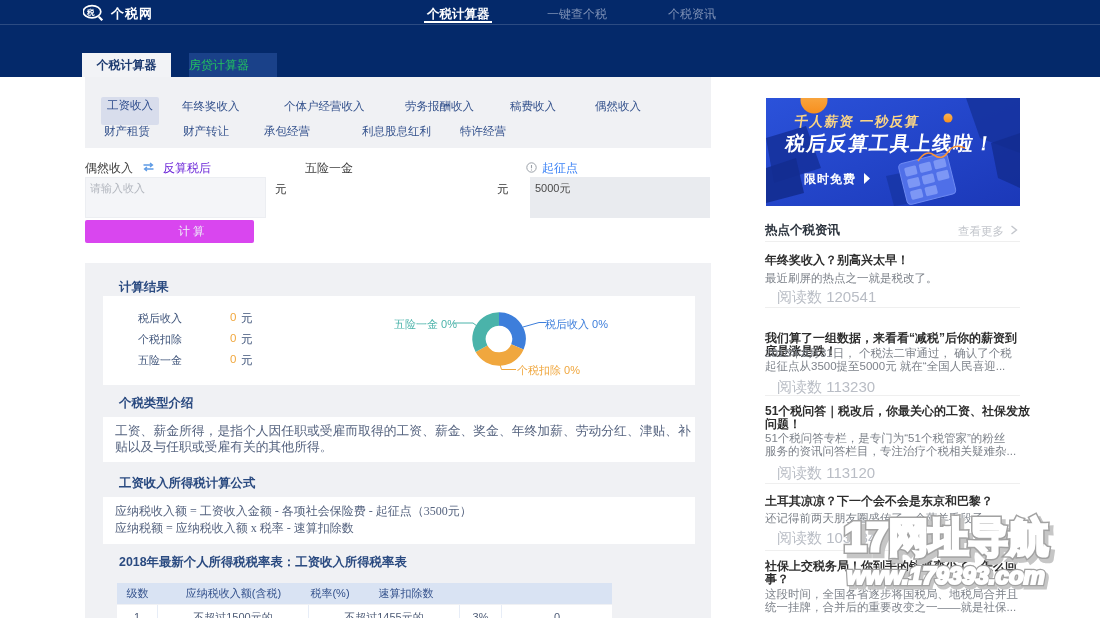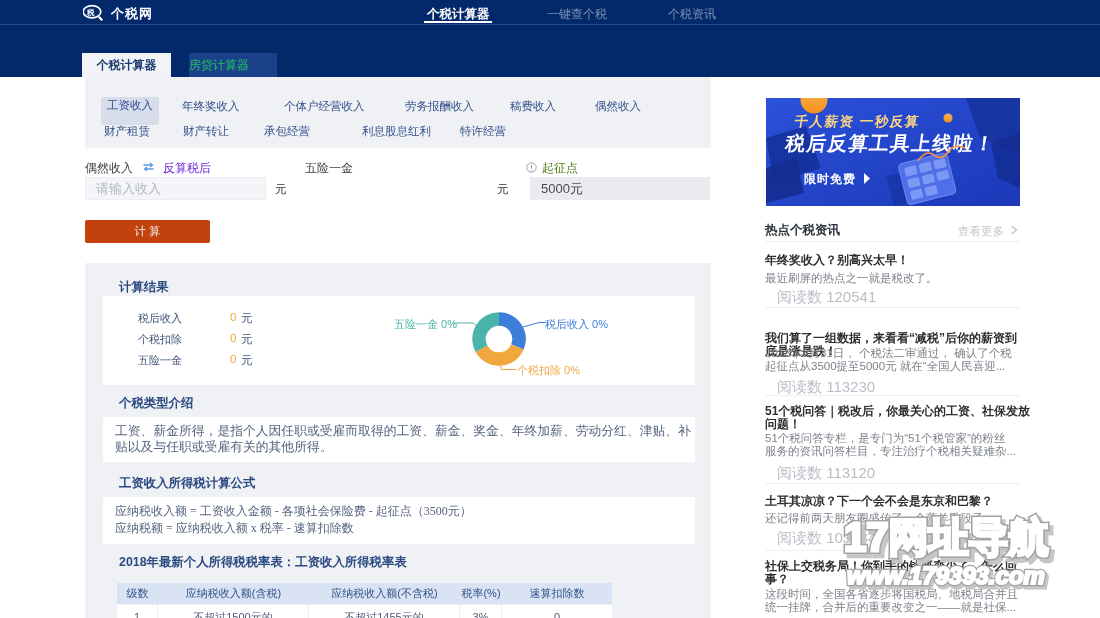--- a/index.html
+++ b/index.html
@@ -15,23 +15,23 @@
 #navline{position:absolute;left:424px;top:21px;width:68px;height:2px;background:#fff;}
 .tab-a{position:absolute;left:82px;top:53px;width:89px;height:24px;background:#f2f3f6;color:#1d3a70;font-weight:bold;font-size:12px;text-align:center;line-height:25px;}
 .tab-b{position:absolute;left:189px;top:53px;width:88px;height:24px;background:#1a4189;color:#22c55e;font-size:12px;line-height:25px;}
 
 #card{position:absolute;left:85px;top:77px;width:626px;height:541px;background:#f0f1f4;}
 #cats{position:absolute;left:0;top:0;width:626px;height:71px;background:#f0f1f4;}
 .cat{position:absolute;font-size:11.5px;color:#33518c;white-space:nowrap;}
 .cat-sel{position:absolute;left:16px;top:20px;width:58px;height:28px;background:#d8ddec;border-radius:2px;text-align:center;line-height:17px;font-size:11.5px;color:#2c4b8c;}
 #form{position:absolute;left:0;top:71px;width:626px;height:115px;background:#ffffff;}
 .flabel{position:absolute;top:12px;font-size:12px;white-space:nowrap;}
-.inp{position:absolute;top:29px;height:23px;background:#f4f5f8;border:1px solid #eceef2;box-sizing:border-box;font-size:13px;color:#b3b7bf;line-height:21px;padding-left:10px;}
+.inp{position:absolute;top:29px;height:41px;background:#f4f5f8;border:1px solid #eceef2;box-sizing:border-box;font-size:11px;color:#b3b7bf;line-height:21px;padding-left:4px;}
 .yuan{position:absolute;top:34px;font-size:11.5px;color:#333;}
-#btn{position:absolute;left:0px;top:72px;width:125px;height:23px;background:#c2410c;border-radius:2px;color:#eef2f8;font-size:11.5px;text-align:center;line-height:23px;}
+#btn{position:absolute;left:0px;top:72px;width:125px;height:23px;background:#d946ef;border-radius:2px;color:#eef2f8;font-size:11.5px;text-align:center;line-height:23px;padding-left:44px;}
 
 #res{position:absolute;left:0;top:186px;width:626px;height:355px;background:#f0f1f4;}
 .h1{position:absolute;left:34px;font-size:12.4px;font-weight:bold;color:#2a4a80;white-space:nowrap;}
 .wblock{position:absolute;left:18px;width:592px;background:#fff;font-family:Liberation Serif, serif;}
 .rlabel{position:absolute;left:53px;font-size:11px;color:#3f547a;}
 .rval{position:absolute;left:145px;font-size:11.5px;color:#f0a73e;}
 .rvy{position:absolute;left:156px;font-size:11.5px;color:#3f547a;}
 
 .ptxt{font-size:12.8px;line-height:16px;color:#55637f;padding:6px 3px 6px 12px;white-space:nowrap;}
 
@@ -86,21 +86,21 @@
     <svg class="abs" style="left:57px;top:14px;" width="13" height="10" viewBox="0 0 13 10">
       <path d="M1.5 3 H10 M8 1 L10.5 3 L8 5" fill="none" stroke="#5e9be5" stroke-width="1.3"></path>
       <path d="M11.5 7 H3 M5 5 L2.5 7 L5 9" fill="none" stroke="#5e9be5" stroke-width="1.3"></path>
     </svg>
     <div class="flabel" style="left:78px;color:#6d28d9;">反算税后</div>
     <div class="flabel" style="left:220px;color:#3c3c3c;">五险一金</div>
     <svg class="abs" style="left:441px;top:14px;" width="11" height="11" viewBox="0 0 11 11">
       <circle cx="5.5" cy="5.5" r="4.7" fill="none" stroke="#9aa0a8" stroke-width="1"></circle>
       <path d="M5.5 3 V6.2 M5.5 7.4 V8.4" stroke="#9aa0a8" stroke-width="1.1"></path>
     </svg>
-    <div class="flabel" style="left:457px;color:#4d7c0f;">起征点</div>
+    <div class="flabel" style="left:457px;color:#3b82f6;">起征点</div>
     <div class="inp" style="left:0px;width:181px;">请输入收入</div>
     <div class="yuan" style="left:190px;">元</div>
     <div class="yuan" style="left:412px;">元</div>
     <div class="inp" style="left:445px;width:180px;background:#e9ebef;border-color:#e9ebef;color:#4a4a4a;">5000元</div>
     <div id="btn">计 算</div>
   </div>
   <div id="res">
     <div class="h1" style="top:16px;">计算结果</div>
     <div class="wblock" style="top:33px;height:89px;"></div>
     <div class="rlabel" style="top:48px;">税后收入</div>
@@ -129,21 +129,20 @@
       </div>
     <div class="h1" style="top:212px;">工资收入所得税计算公式</div>
     <div class="wblock" style="top:234px;height:47px;">
         <div class="ptxt" style="line-height:17px;font-size:12px;">应纳税收入额 = 工资收入金额 - 各项社会保险费 - 起征点（3500元）<br>应纳税额 = 应纳税收入额 x 税率 - 速算扣除数</div>
       </div>
     <div class="h1" style="top:291px;">2018年最新个人所得税税率表：工资收入所得税率表</div>
     <div id="tbl">
       <div class="hd">
           <div class="c1">级数</div>
           <div class="c2">应纳税收入额(含税)</div>
-          <div class="c3">应纳税收入额(不含税)</div>
           <div class="c4">税率(%)</div>
           <div class="c5">速算扣除数</div>
         </div>
       <div class="rw">
           <div class="c1">1</div>
           <div class="c2">不超过1500元的</div>
           <div class="c3">不超过1455元的</div>
           <div class="c4">3%</div>
           <div class="c5">0</div>
         </div>

